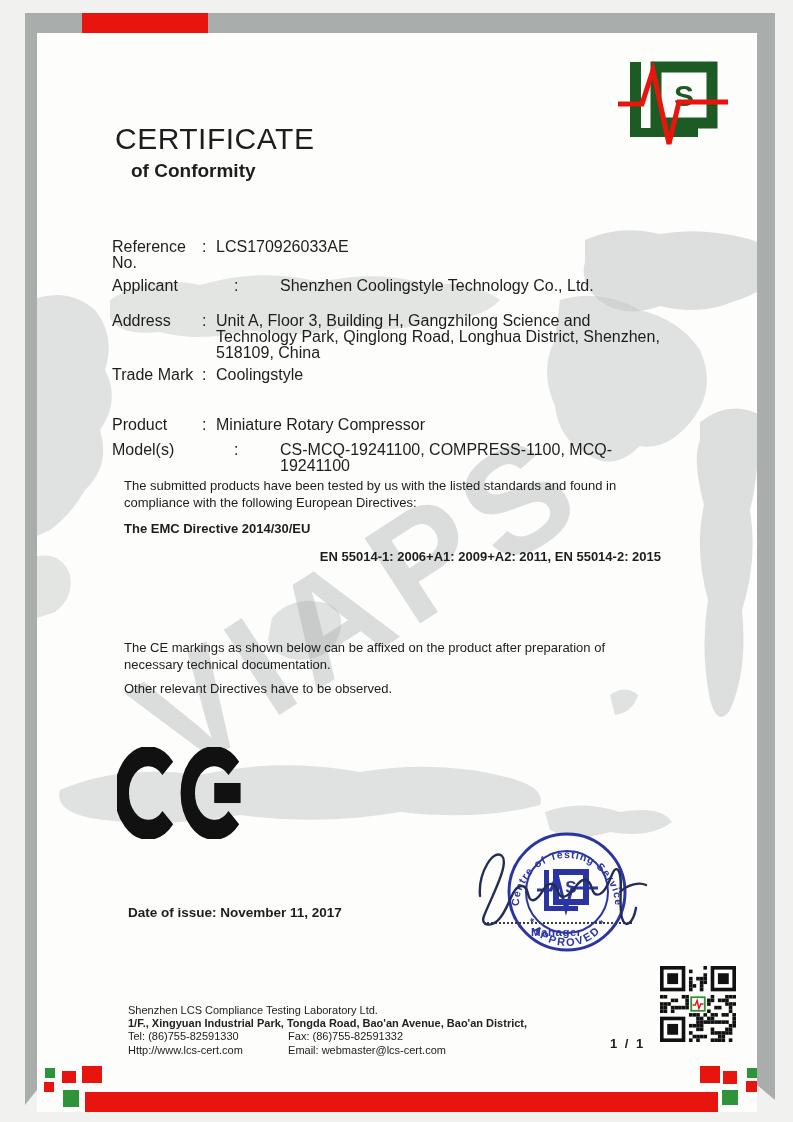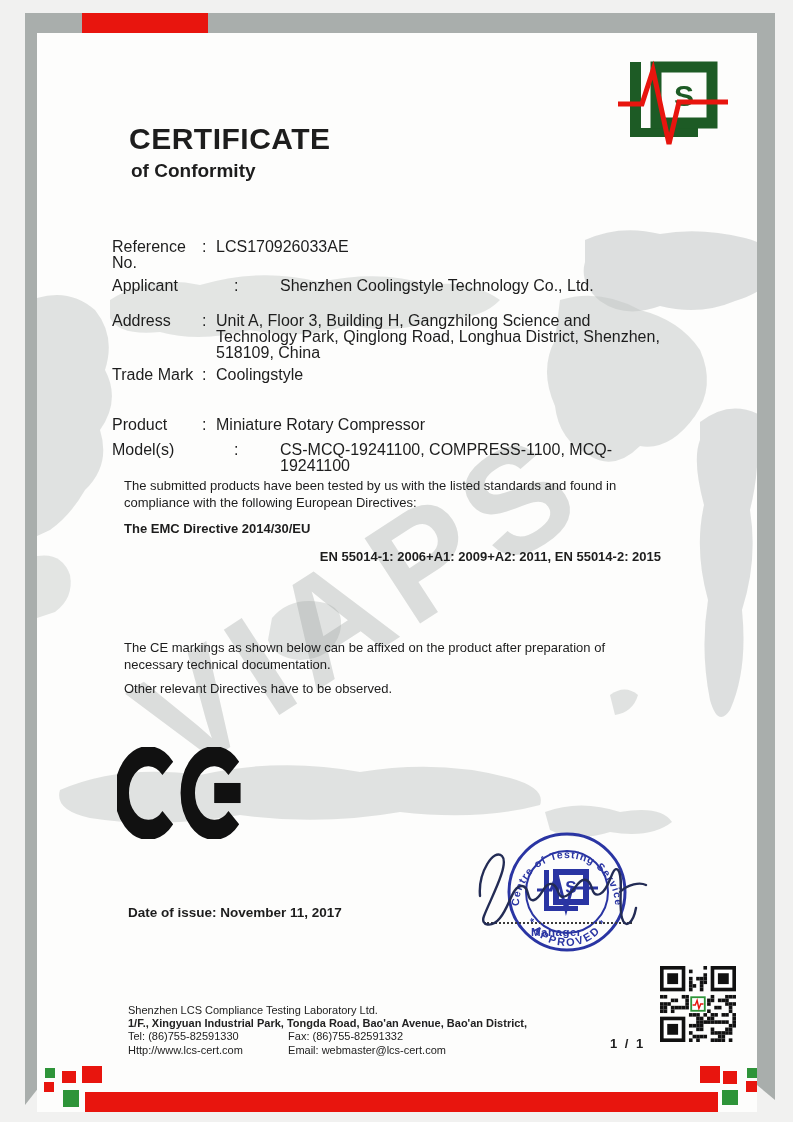--- a/index.html
+++ b/index.html
@@ -25,21 +25,21 @@
   .page{left:37px;top:33px;width:720px;height:1079px;background:#fdfdfc;z-index:1;}
   .map-svg{left:37px;top:33px;width:720px;height:1079px;z-index:2;pointer-events:none;}
   .watermark{
     left:152px;top:652px;z-index:2;
     font-size:148px;font-weight:bold;letter-spacing:10px;
     color:#989e9c;opacity:.33;
     transform:rotate(-33deg);transform-origin:0 50%;
     white-space:nowrap;pointer-events:none;
   }
   
-  .title{left:129px;top:122px;font-size:30px;font-weight:bold;letter-spacing:.5px;z-index:3;}
+  .title{left:115px;top:122px;font-size:30px;font-weight:normal;letter-spacing:.5px;z-index:3;}
   .subtitle{left:131px;top:160px;font-size:19px;font-weight:bold;z-index:3;}
   .lcs-logo{left:616px;top:56px;z-index:3;}
   
   .field-row{
     left:112px;width:548px;z-index:3;
     display:grid;grid-template-columns:90px 14px 1fr;
     font-size:16px;font-weight:normal;line-height:16px;
   }
   .row-ref{top:239px;}
   .row-app{top:278px;gap:32px;}

